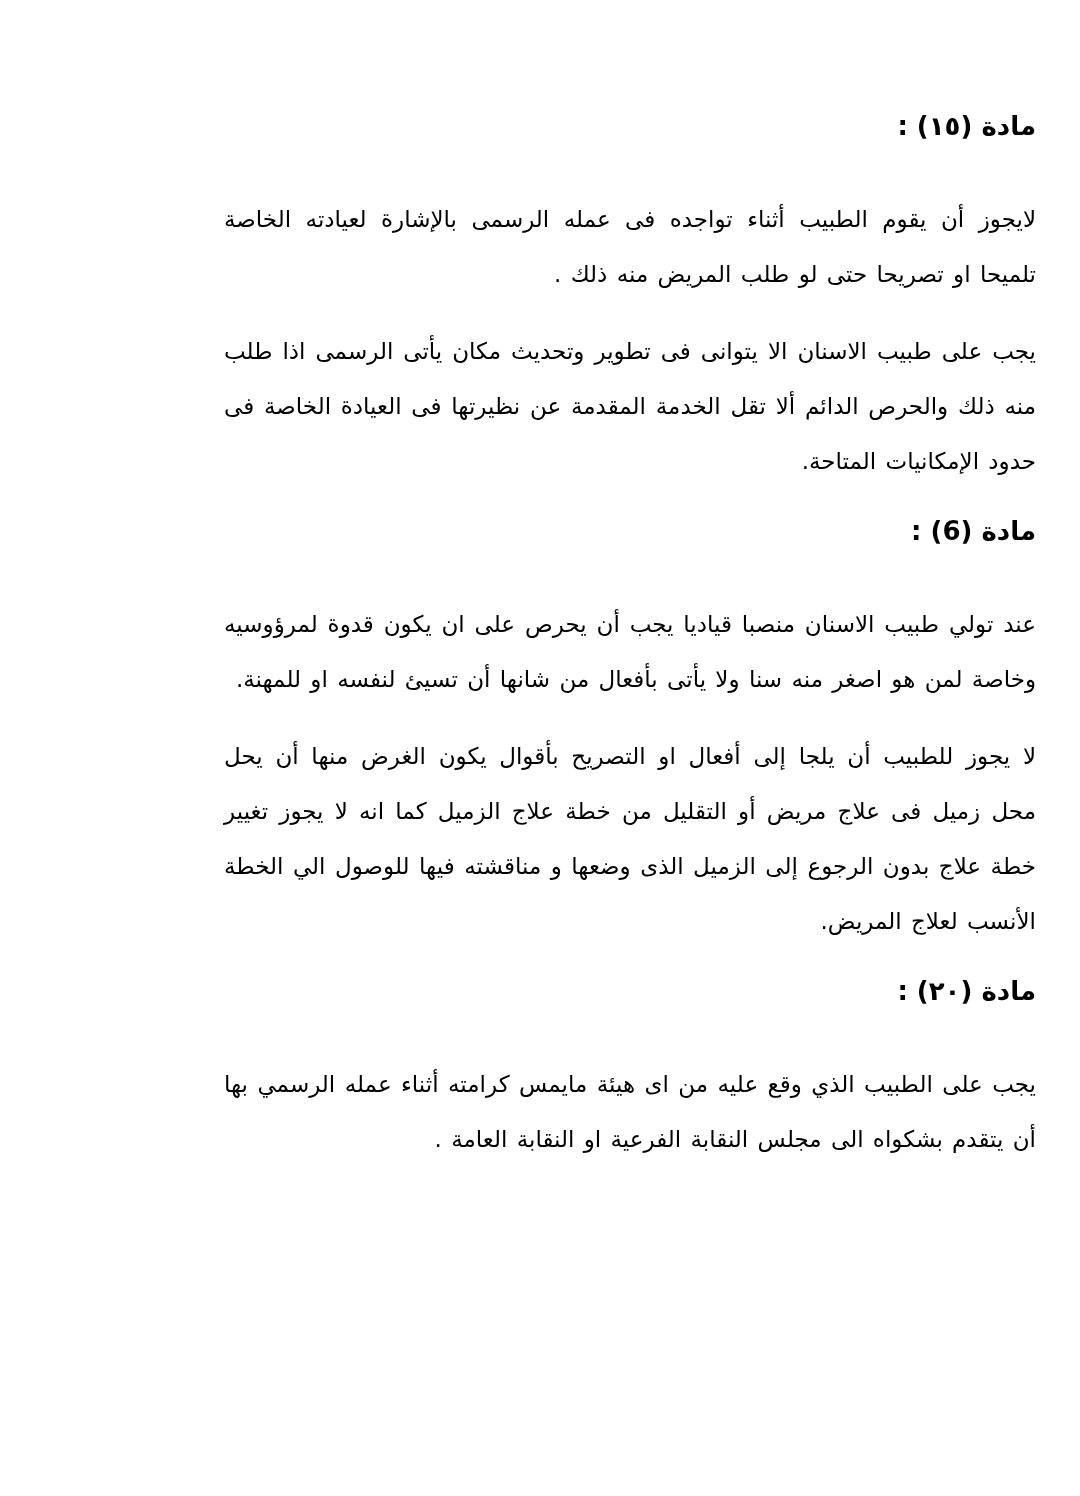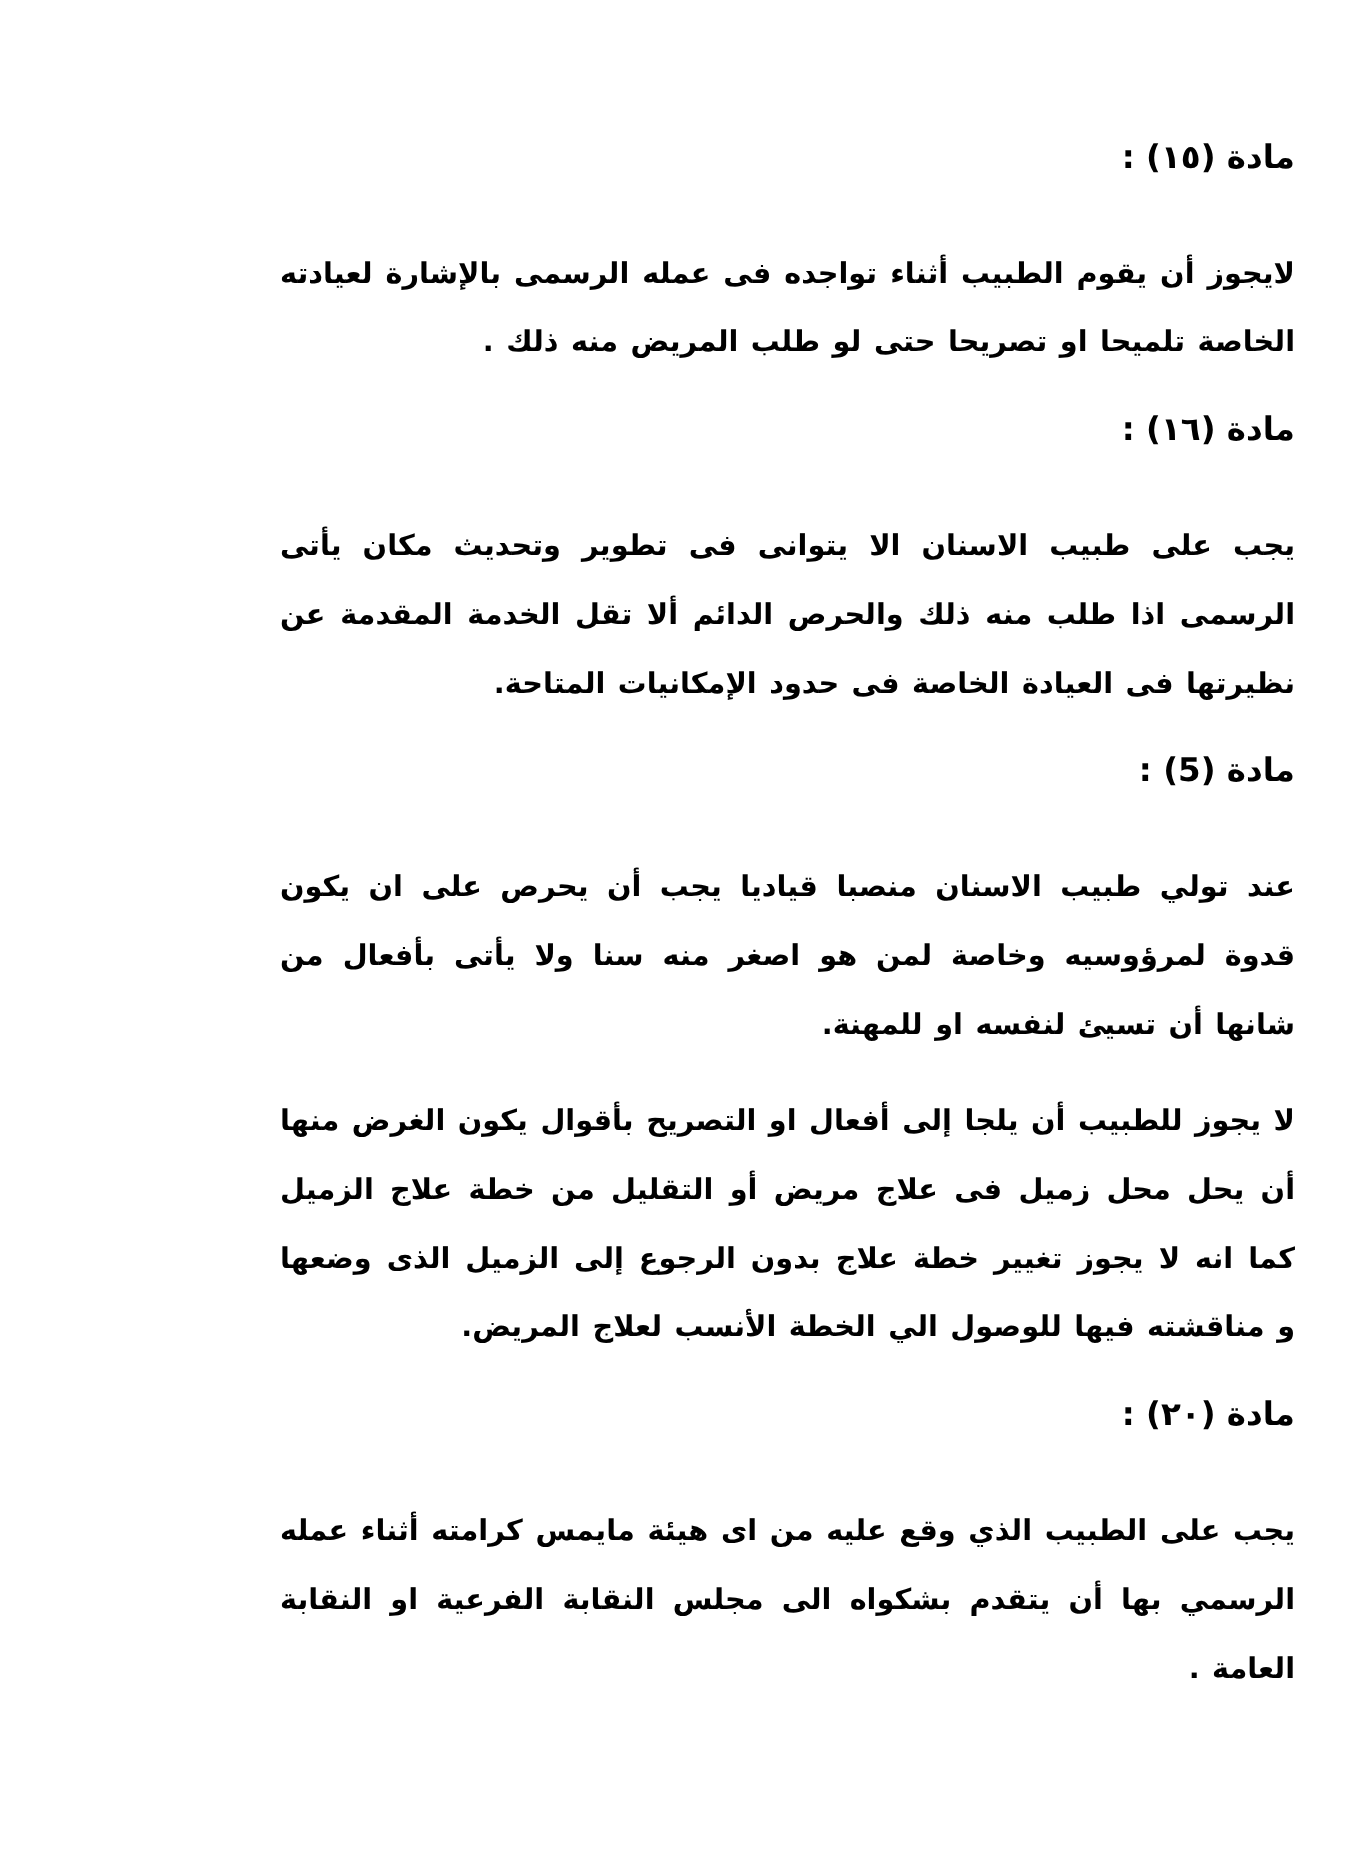--- a/index.html
+++ b/index.html
@@ -21,45 +21,44 @@
   .article-heading {
     font-size: 26px;
     font-weight: 700;
     line-height: 40px;
     text-align: right;
     margin: 0 0 46px 0;
     white-space: nowrap;
   }
   .article-body {
     font-size: 23px;
-    font-weight: 700;
+    font-weight: 400;
     line-height: 55px;
     text-align: justify;
     text-justify: inter-word;
     margin: 0 0 22px 0;
     word-spacing: 2px;
   }
 </style>
 </head>
 <body>
 
 <main class="page">
 
   <section>
     <h2 class="article-heading">مادة (١٥) :</h2>
     <p class="article-body">لايجوز أن يقوم الطبيب أثناء تواجده فى عمله الرسمى بالإشارة لعيادته الخاصة تلميحا او تصريحا حتى لو طلب المريض منه ذلك .</p>
   </section>
 
   <section>
-    <h2 class="article-heading">مادة (١٦) :</h2>
     <p class="article-body">يجب على طبيب الاسنان الا يتوانى فى تطوير وتحديث مكان يأتى الرسمى اذا طلب منه ذلك والحرص الدائم ألا تقل الخدمة المقدمة عن نظيرتها فى العيادة الخاصة فى حدود الإمكانيات المتاحة.</p>
   </section>
 
   <section>
-    <h2 class="article-heading">مادة (5) :</h2>
+    <h2 class="article-heading">مادة (6) :</h2>
     <p class="article-body">عند تولي طبيب الاسنان منصبا قياديا يجب أن يحرص على ان يكون قدوة لمرؤوسيه وخاصة لمن هو اصغر منه سنا ولا يأتى بأفعال من شانها أن تسيئ لنفسه او  للمهنة.</p>
   </section>
 
 
   <section>
     <p class="article-body">لا يجوز للطبيب أن يلجا إلى أفعال او التصريح بأقوال يكون الغرض منها أن يحل محل زميل فى علاج مريض أو التقليل من خطة علاج الزميل كما انه لا يجوز تغيير خطة علاج  بدون الرجوع إلى الزميل الذى وضعها و مناقشته فيها للوصول الي الخطة الأنسب لعلاج المريض.</p>
   </section>
 
   <section>
     <h2 class="article-heading">مادة (٢٠) :</h2>

